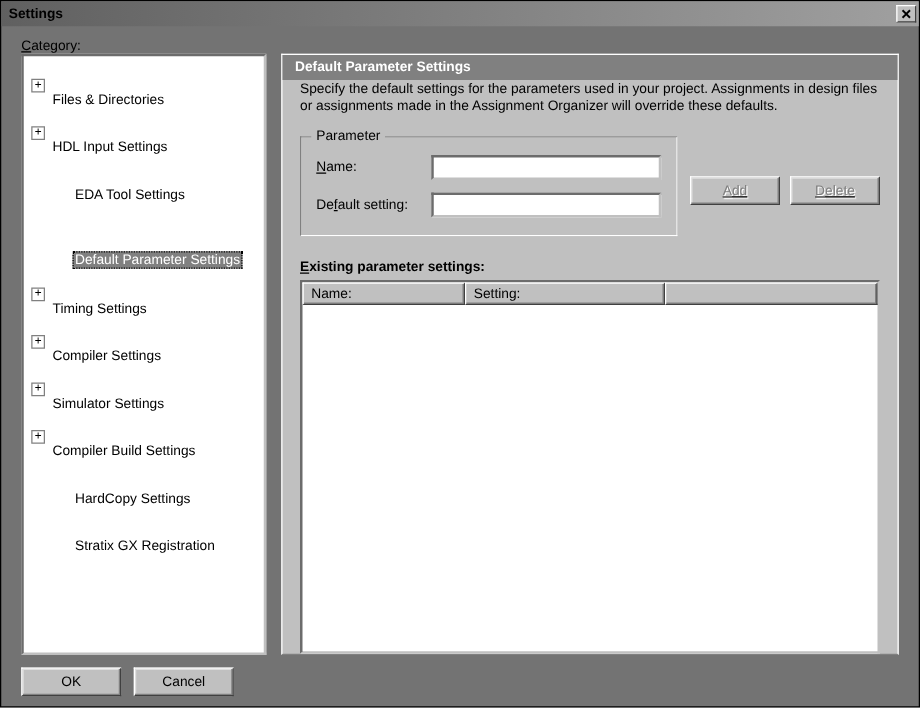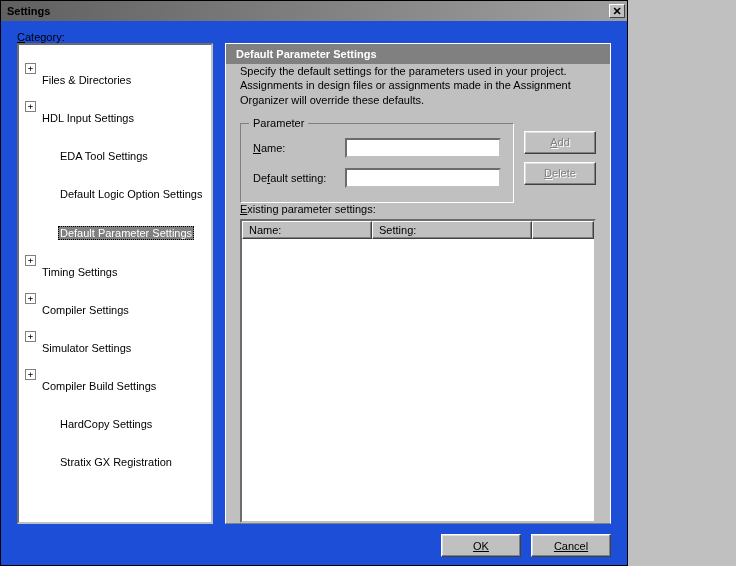--- a/index.html
+++ b/index.html
@@ -1,58 +1,58 @@
 <!DOCTYPE html>
 <html><head>
   <meta charset="utf-8">
   <style>
     * { box-sizing: border-box; margin: 0; padding: 0; font-family: Tahoma, Arial, sans-serif; font-size: 11px; }
     body { background: #c0c0c0; width: 736px; height: 566px; overflow: hidden; }
-    .window { width: 628px; height: 566px; background: #1d4ed8; border: 1px solid #000; display: flex; flex-direction: column; }
+    .window { width: 736px; height: 566px; background: #737373; border: 1px solid #000; display: flex; flex-direction: column; }
     .titlebar { background: linear-gradient(to right, #606060, #a0a0a0); height: 20px; display: flex; align-items: center; justify-content: space-between; padding: 0 2px 0 6px; }
     .titlebar-text { font-weight: bold; color: #000; }
     .close-btn { width: 16px; height: 14px; background: #c0c0c0; border: 1px solid #fff; border-right-color: #404040; border-bottom-color: #404040; display: flex; align-items: center; justify-content: center; font-size: 10px; font-weight: bold; cursor: pointer; }
     .body { flex: 1; padding: 10px 16px 8px 16px; display: flex; flex-direction: column; }
     .cat-label { margin-bottom: 0; }
     .cat-label .u { text-decoration: underline; }
     .main { flex: 1; display: flex; gap: 12px; }
     .tree { width: 196px; background: #fff; border: 2px inset #c0c0c0; padding: 4px 2px; overflow: auto; }
     .tree-item { display: flex; align-items: center; padding: 1px 2px; cursor: pointer; white-space: nowrap; }
     .tree-item .exp { width: 11px; height: 11px; border: 1px solid #808080; background: #fff; display: inline-flex; align-items: center; justify-content: center; font-size: 9px; line-height: 1; margin-right: 4px; font-family: monospace; }
     .tree-item .exp.none { border: none; background: transparent; }
     .tree-item.depth1 { padding-left: 4px; }
     .tree-item.depth2 { padding-left: 22px; }
     .tree-item.selected .lbl { background: #808080; color: #fff; border: 1px dotted #000; padding: 0 1px; }
     .tree-item .lbl { padding: 0 2px; margin-top: 24px; }
     .right { flex: 1; background: #c0c0c0; border: 1px solid #808080; border-top-color: #fff; border-left-color: #fff; border-right-color: #fff; padding: 0; display: flex; flex-direction: column; }
     .panel-header { background: #808080; color: #fff; font-weight: bold; padding: 4px 10px; }
     .panel-body { padding: 0 14px; flex: 1; display: flex; flex-direction: column; }
     .desc { margin-bottom: 16px; line-height: 1.3; }
-    .param-row { display: flex; gap: 10px; align-items: flex-start; }
+    .param-row { display: flex; gap: 10px; align-items: center; }
     .fieldset { position: relative; border: 1px solid #808080; border-top-color: #fff; border-left-color: #fff; padding: 14px 12px 14px 12px; flex: 1; }
     .fieldset::before { content: ''; position: absolute; inset: -1px; border: 1px solid #fff; border-top-color: #808080; border-left-color: #808080; pointer-events: none; }
     .fieldset .legend { position: absolute; top: -7px; left: 8px; background: #c0c0c0; padding: 0 4px; z-index: 1; }
     .field { display: flex; align-items: center; margin-bottom: 10px; }
     .field:last-child { margin-bottom: 0; }
     .field label { width: 92px; }
     .field label .u { text-decoration: underline; }
     .field input { flex: 1; height: 20px; border: 2px inset #c0c0c0; background: #fff; padding: 0 4px; }
-    .side-btns { display: flex; flex-direction: column; gap: 8px; margin-top: 8px; }
+    .side-btns { display: flex; flex-direction: row; gap: 8px; margin-top: 8px; text-decoration: underline; }
     .btn { width: 72px; height: 23px; background: #c0c0c0; border: 1px solid #fff; border-right-color: #404040; border-bottom-color: #404040; box-shadow: inset -1px -1px 0 #808080, inset 1px 1px 0 #dfdfdf; cursor: pointer; }
     .btn.disabled { color: #808080; text-shadow: 1px 1px 0 #fff; cursor: default; }
     .btn .u { text-decoration: underline; }
-    .existing-label { margin-top: 0; margin-bottom: 4px; }
+    .existing-label { margin-top: 19px; margin-bottom: 4px; font-weight: bold; }
     .existing-label .u { text-decoration: underline; }
     .table { flex: 1; border: 2px inset #c0c0c0; background: #fff; display: flex; flex-direction: column; min-height: 230px; }
     .thead { display: flex; background: #c0c0c0; }
     .th { border: 1px solid #fff; border-right-color: #404040; border-bottom-color: #404040; box-shadow: inset -1px -1px 0 #808080; padding: 2px 6px; text-align: left; }
     .th.c1 { width: 130px; }
     .th.c2 { width: 160px; }
     .th.c3 { flex: 1; }
-    .footer { display: flex; justify-content: flex-end; gap: 10px; padding: 10px 0 0 0; text-decoration: underline; }
+    .footer { display: flex; gap: 10px; padding: 10px 0 0 0; }
     .footer .btn { width: 80px; }
   </style>
 </head>
 <body>
 
 <div class="window">
   <div class="titlebar">
     <span class="titlebar-text">Settings</span>
     <div class="close-btn">
       <span>✕</span>
@@ -69,21 +69,20 @@
           <div class="tree-item depth1">
             <span class="exp">+</span>
             <span class="lbl">HDL Input Settings</span>
           </div>
           <div class="tree-item depth2">
             <span class="exp none"></span>
             <span class="lbl">EDA Tool Settings</span>
           </div>
           <div class="tree-item depth2">
             <span class="exp none"></span>
-            <span class="lbl">Default Logic Option Settings</span>
           </div>
           <div class="tree-item depth2 selected">
             <span class="exp none"></span>
             <span class="lbl">Default Parameter Settings</span>
           </div>
           <div class="tree-item depth1">
             <span class="exp">+</span>
             <span class="lbl">Timing Settings</span>
           </div>
           <div class="tree-item depth1">

